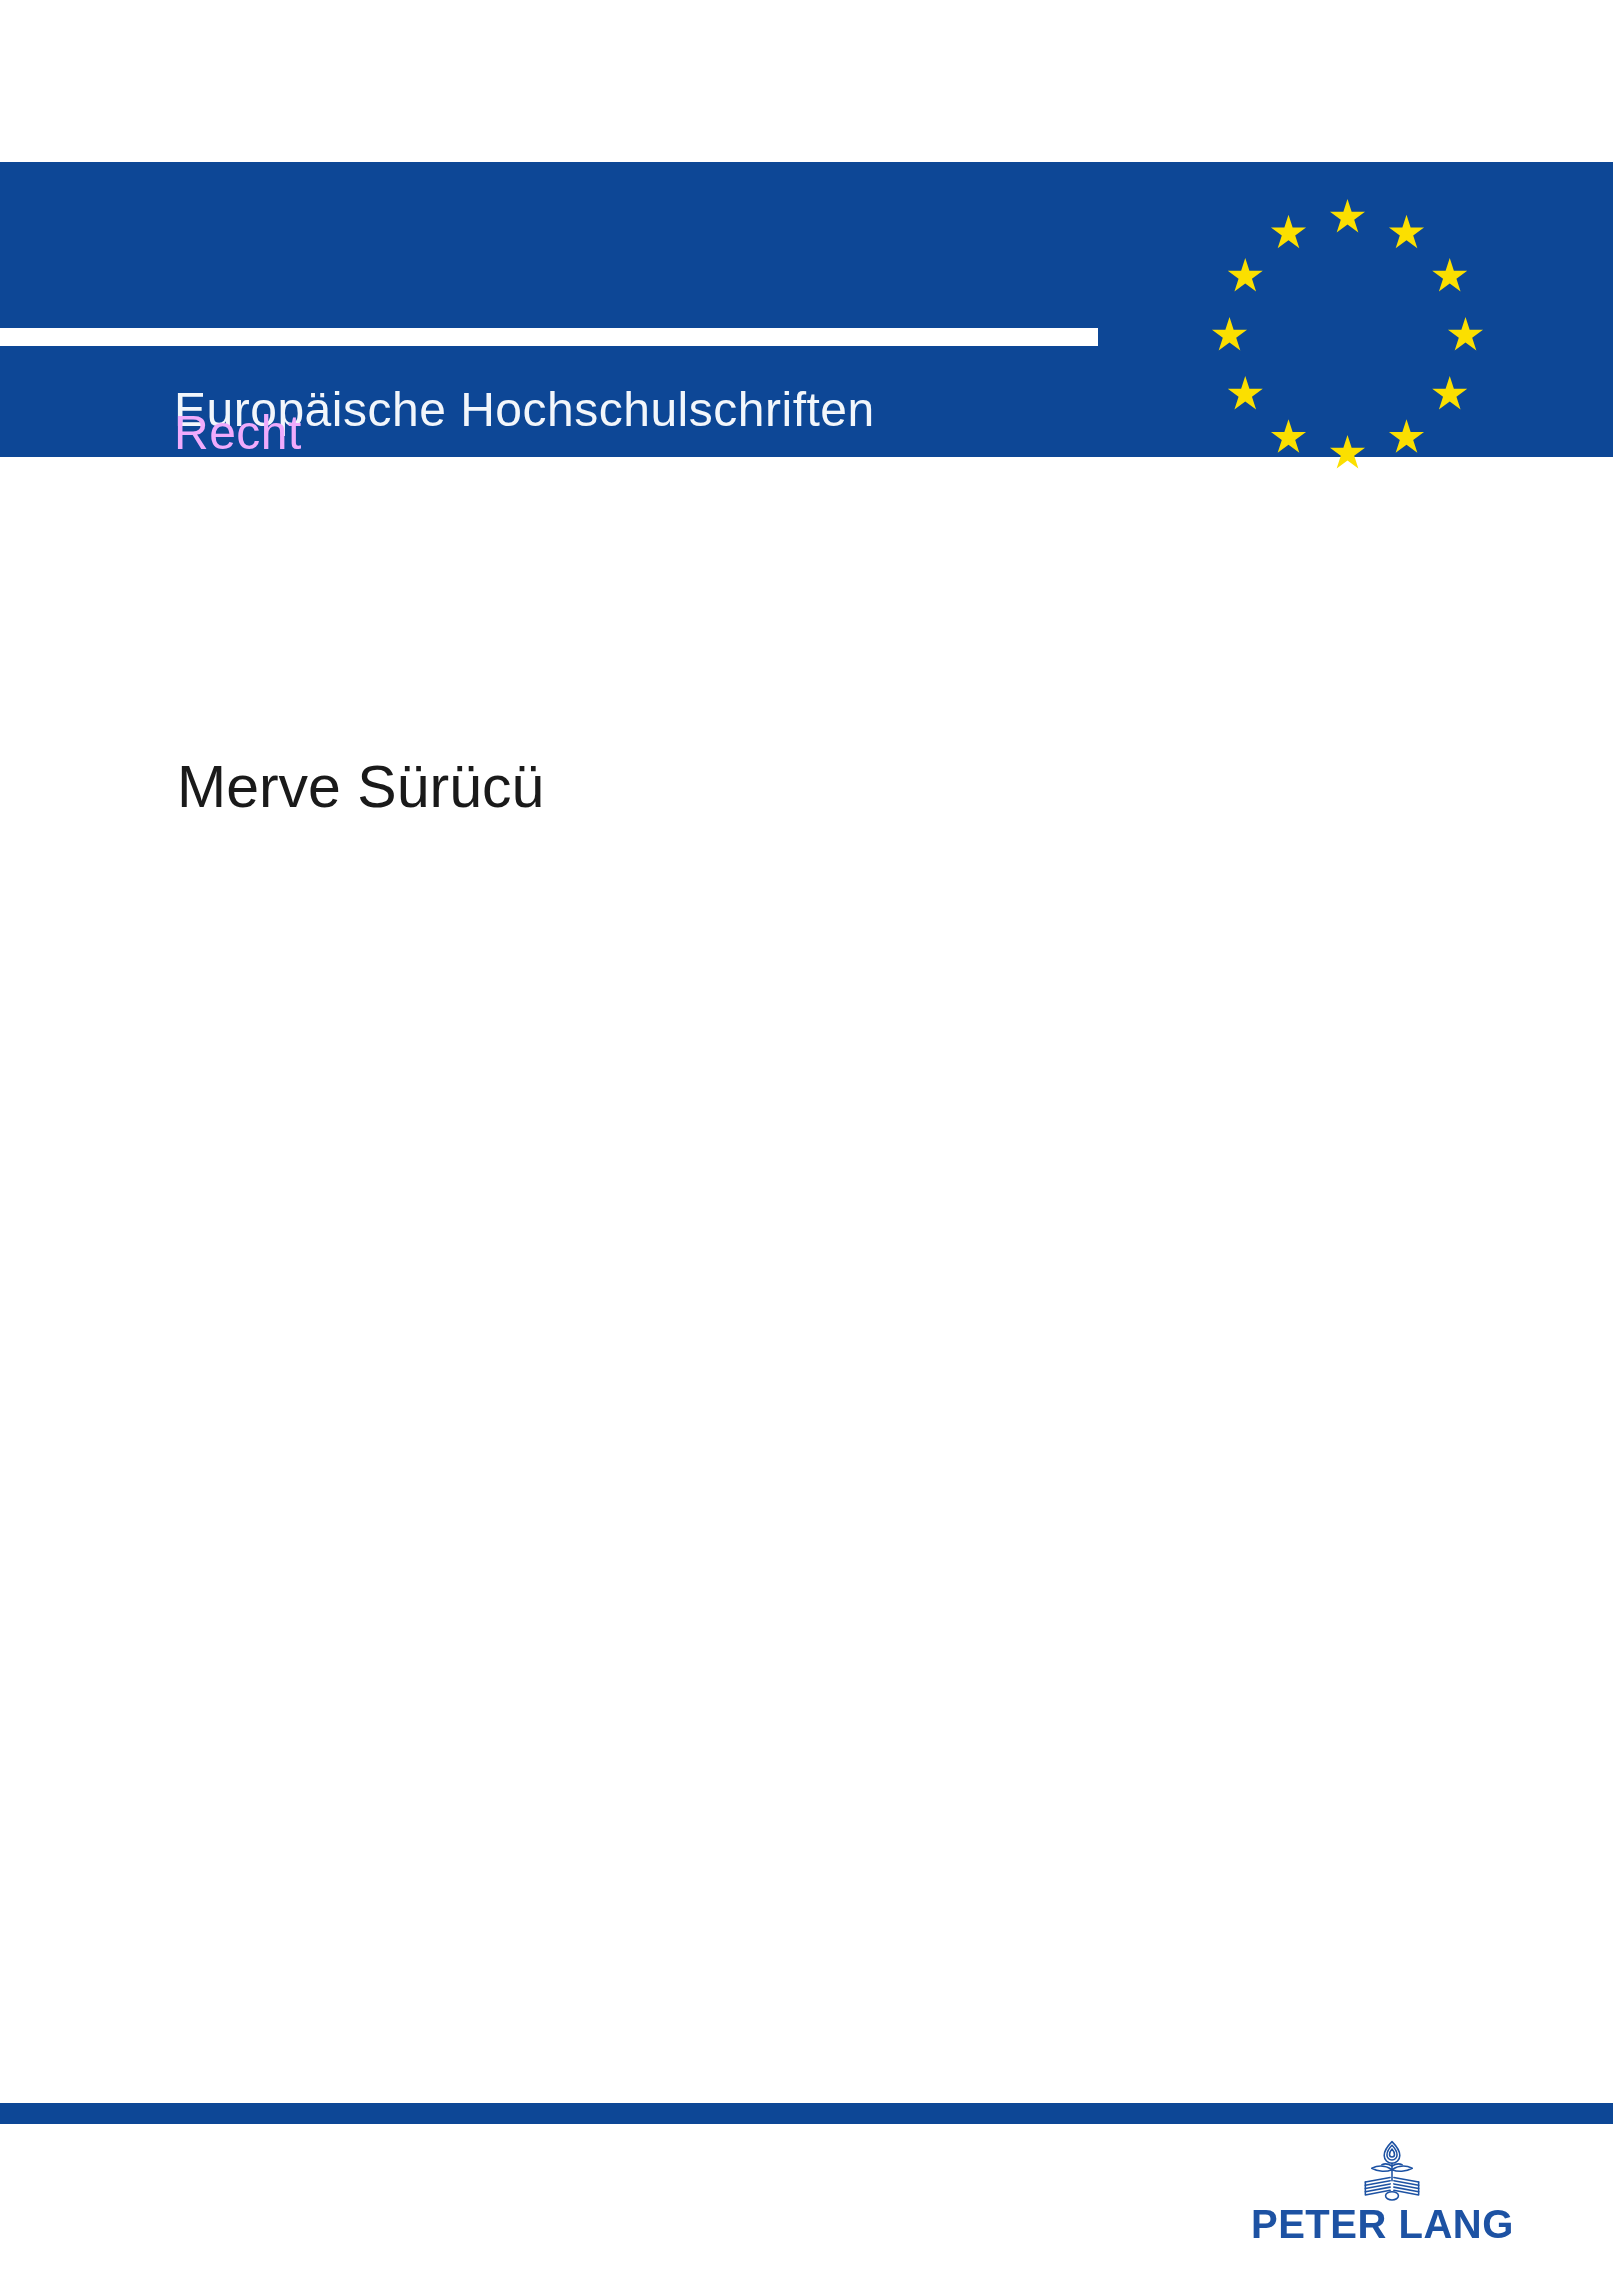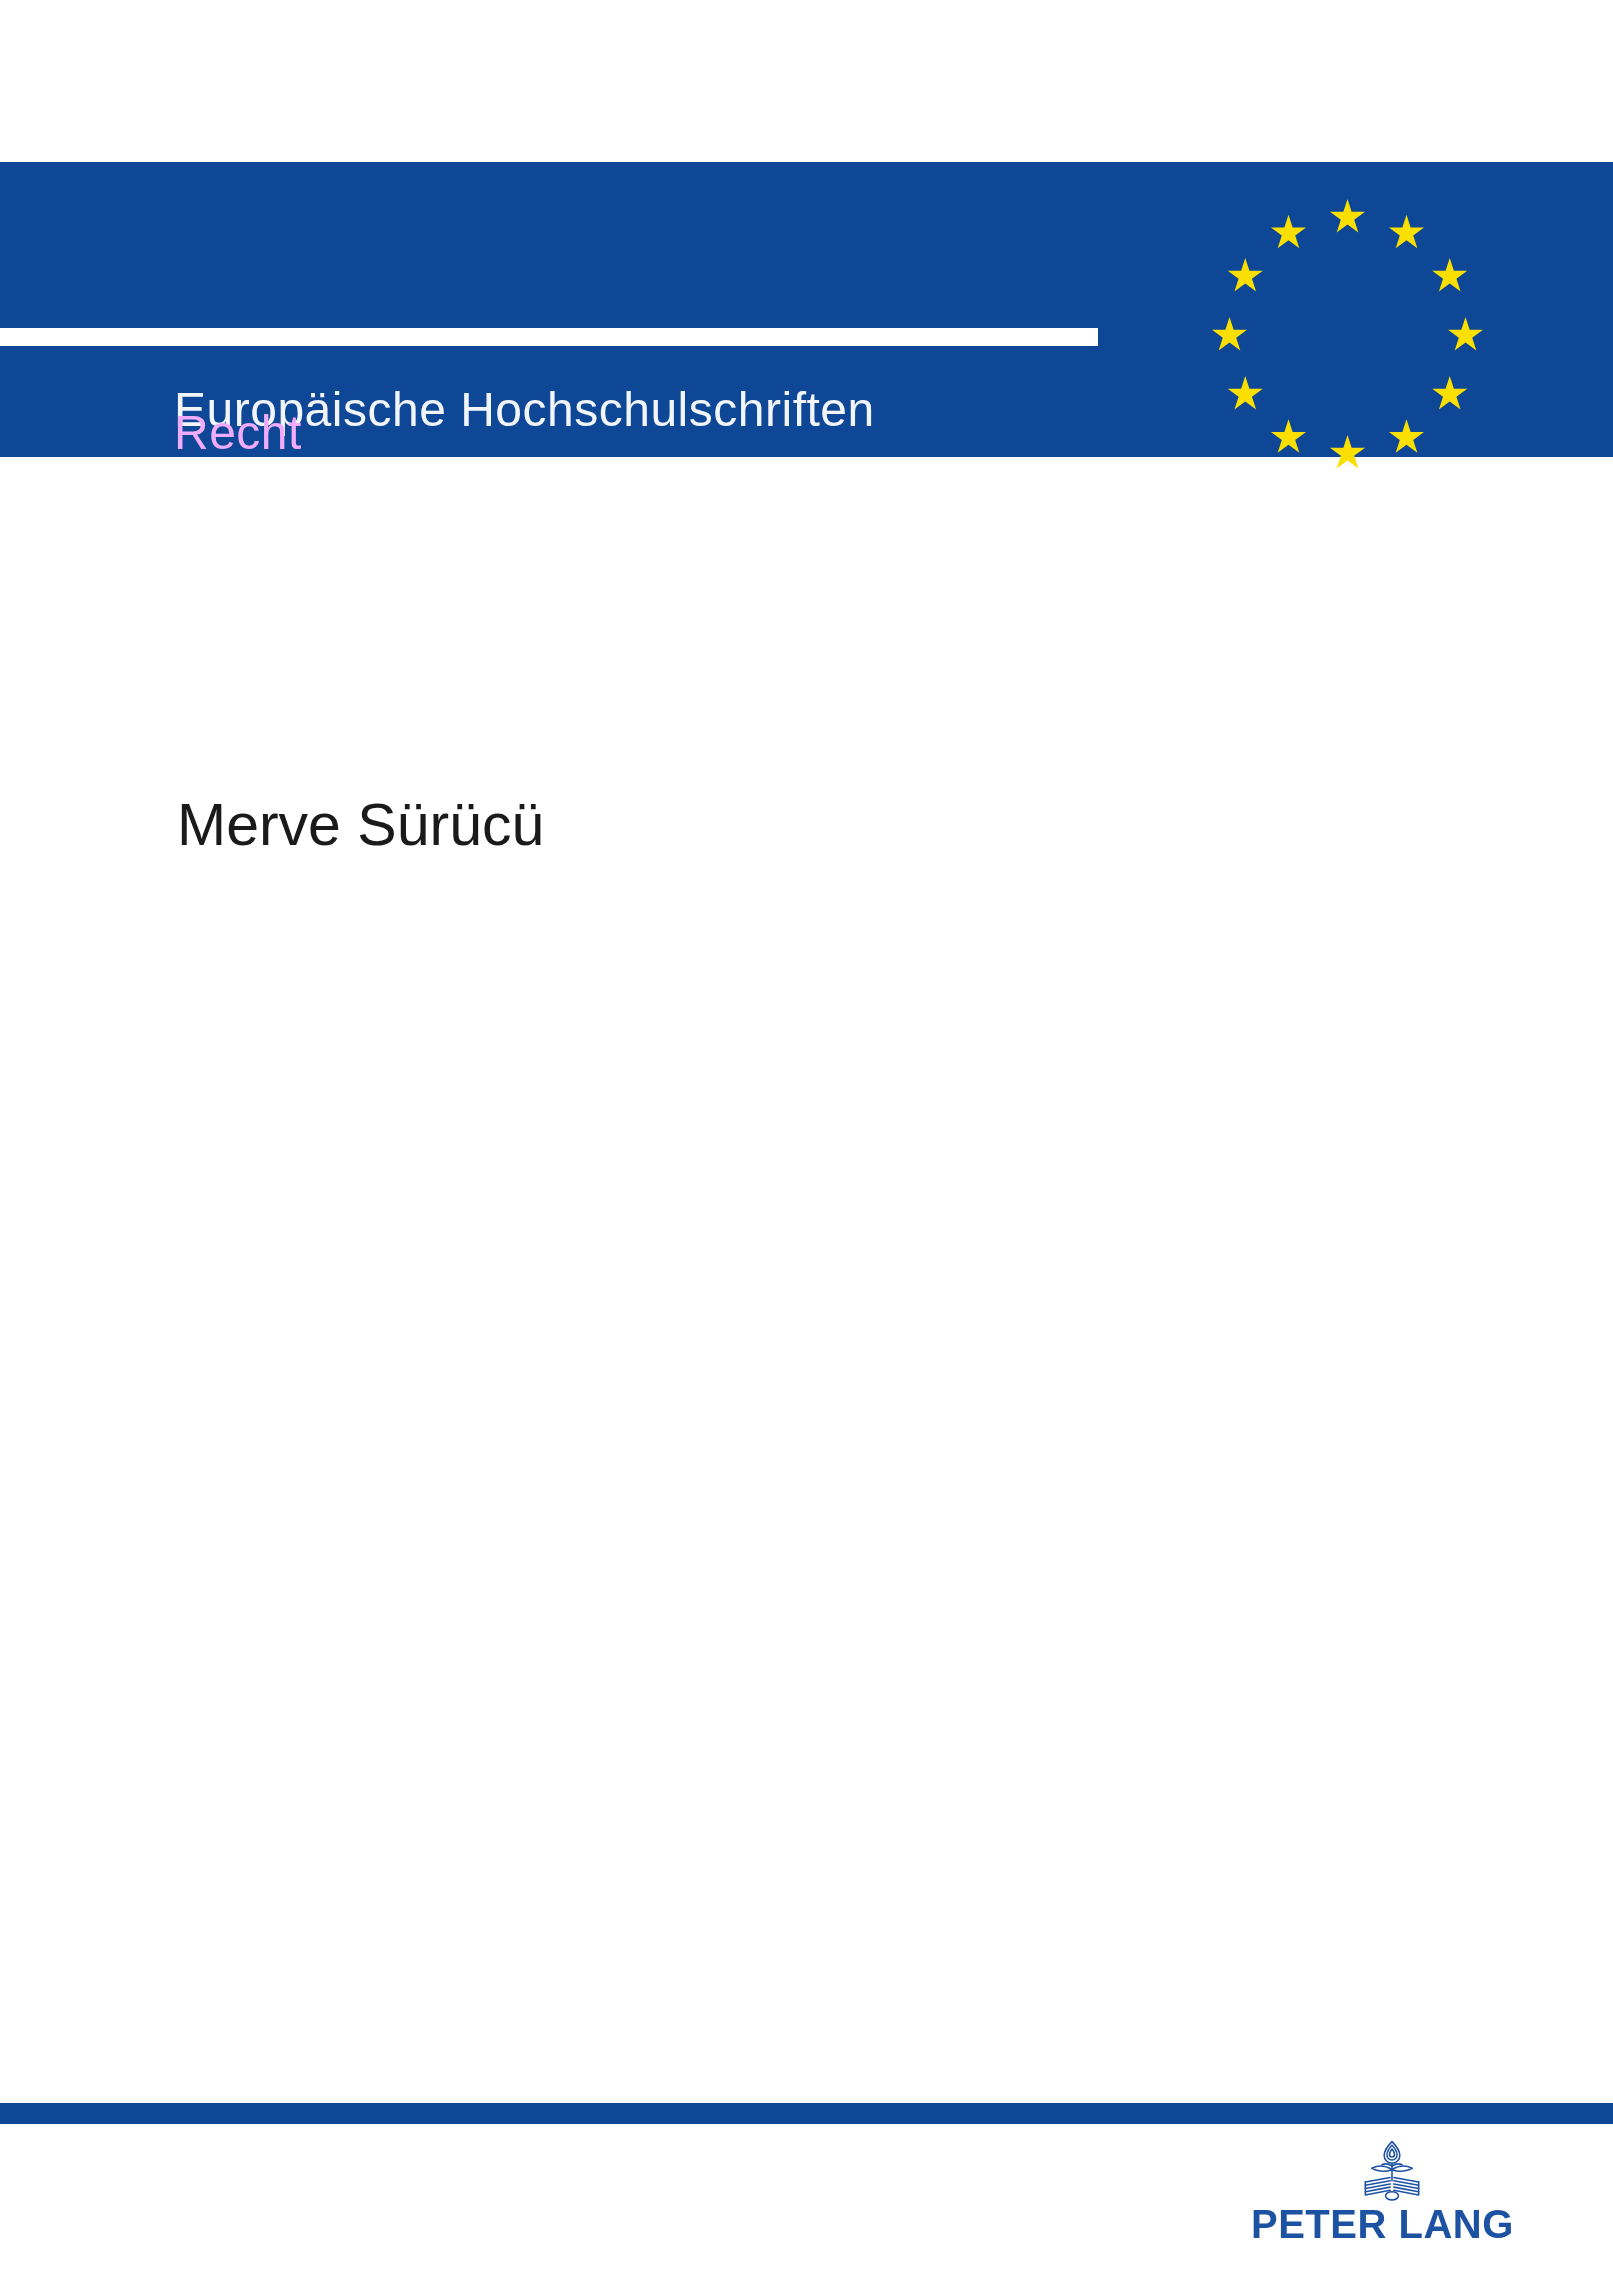--- a/index.html
+++ b/index.html
@@ -63,21 +63,20 @@
 
   
   .author {
     position: absolute;
     left: 177px;
     top: 758px;
     font-size: 59px;
     line-height: 1;
     color: #1a1a1a;
     white-space: nowrap;
-    margin-top: 38px;
   }
 
   
   .book-title {
     position: absolute;
     left: 174px;
     top: 1228px;
     font-size: 70px;
     line-height: 1;
     font-weight: bold;

